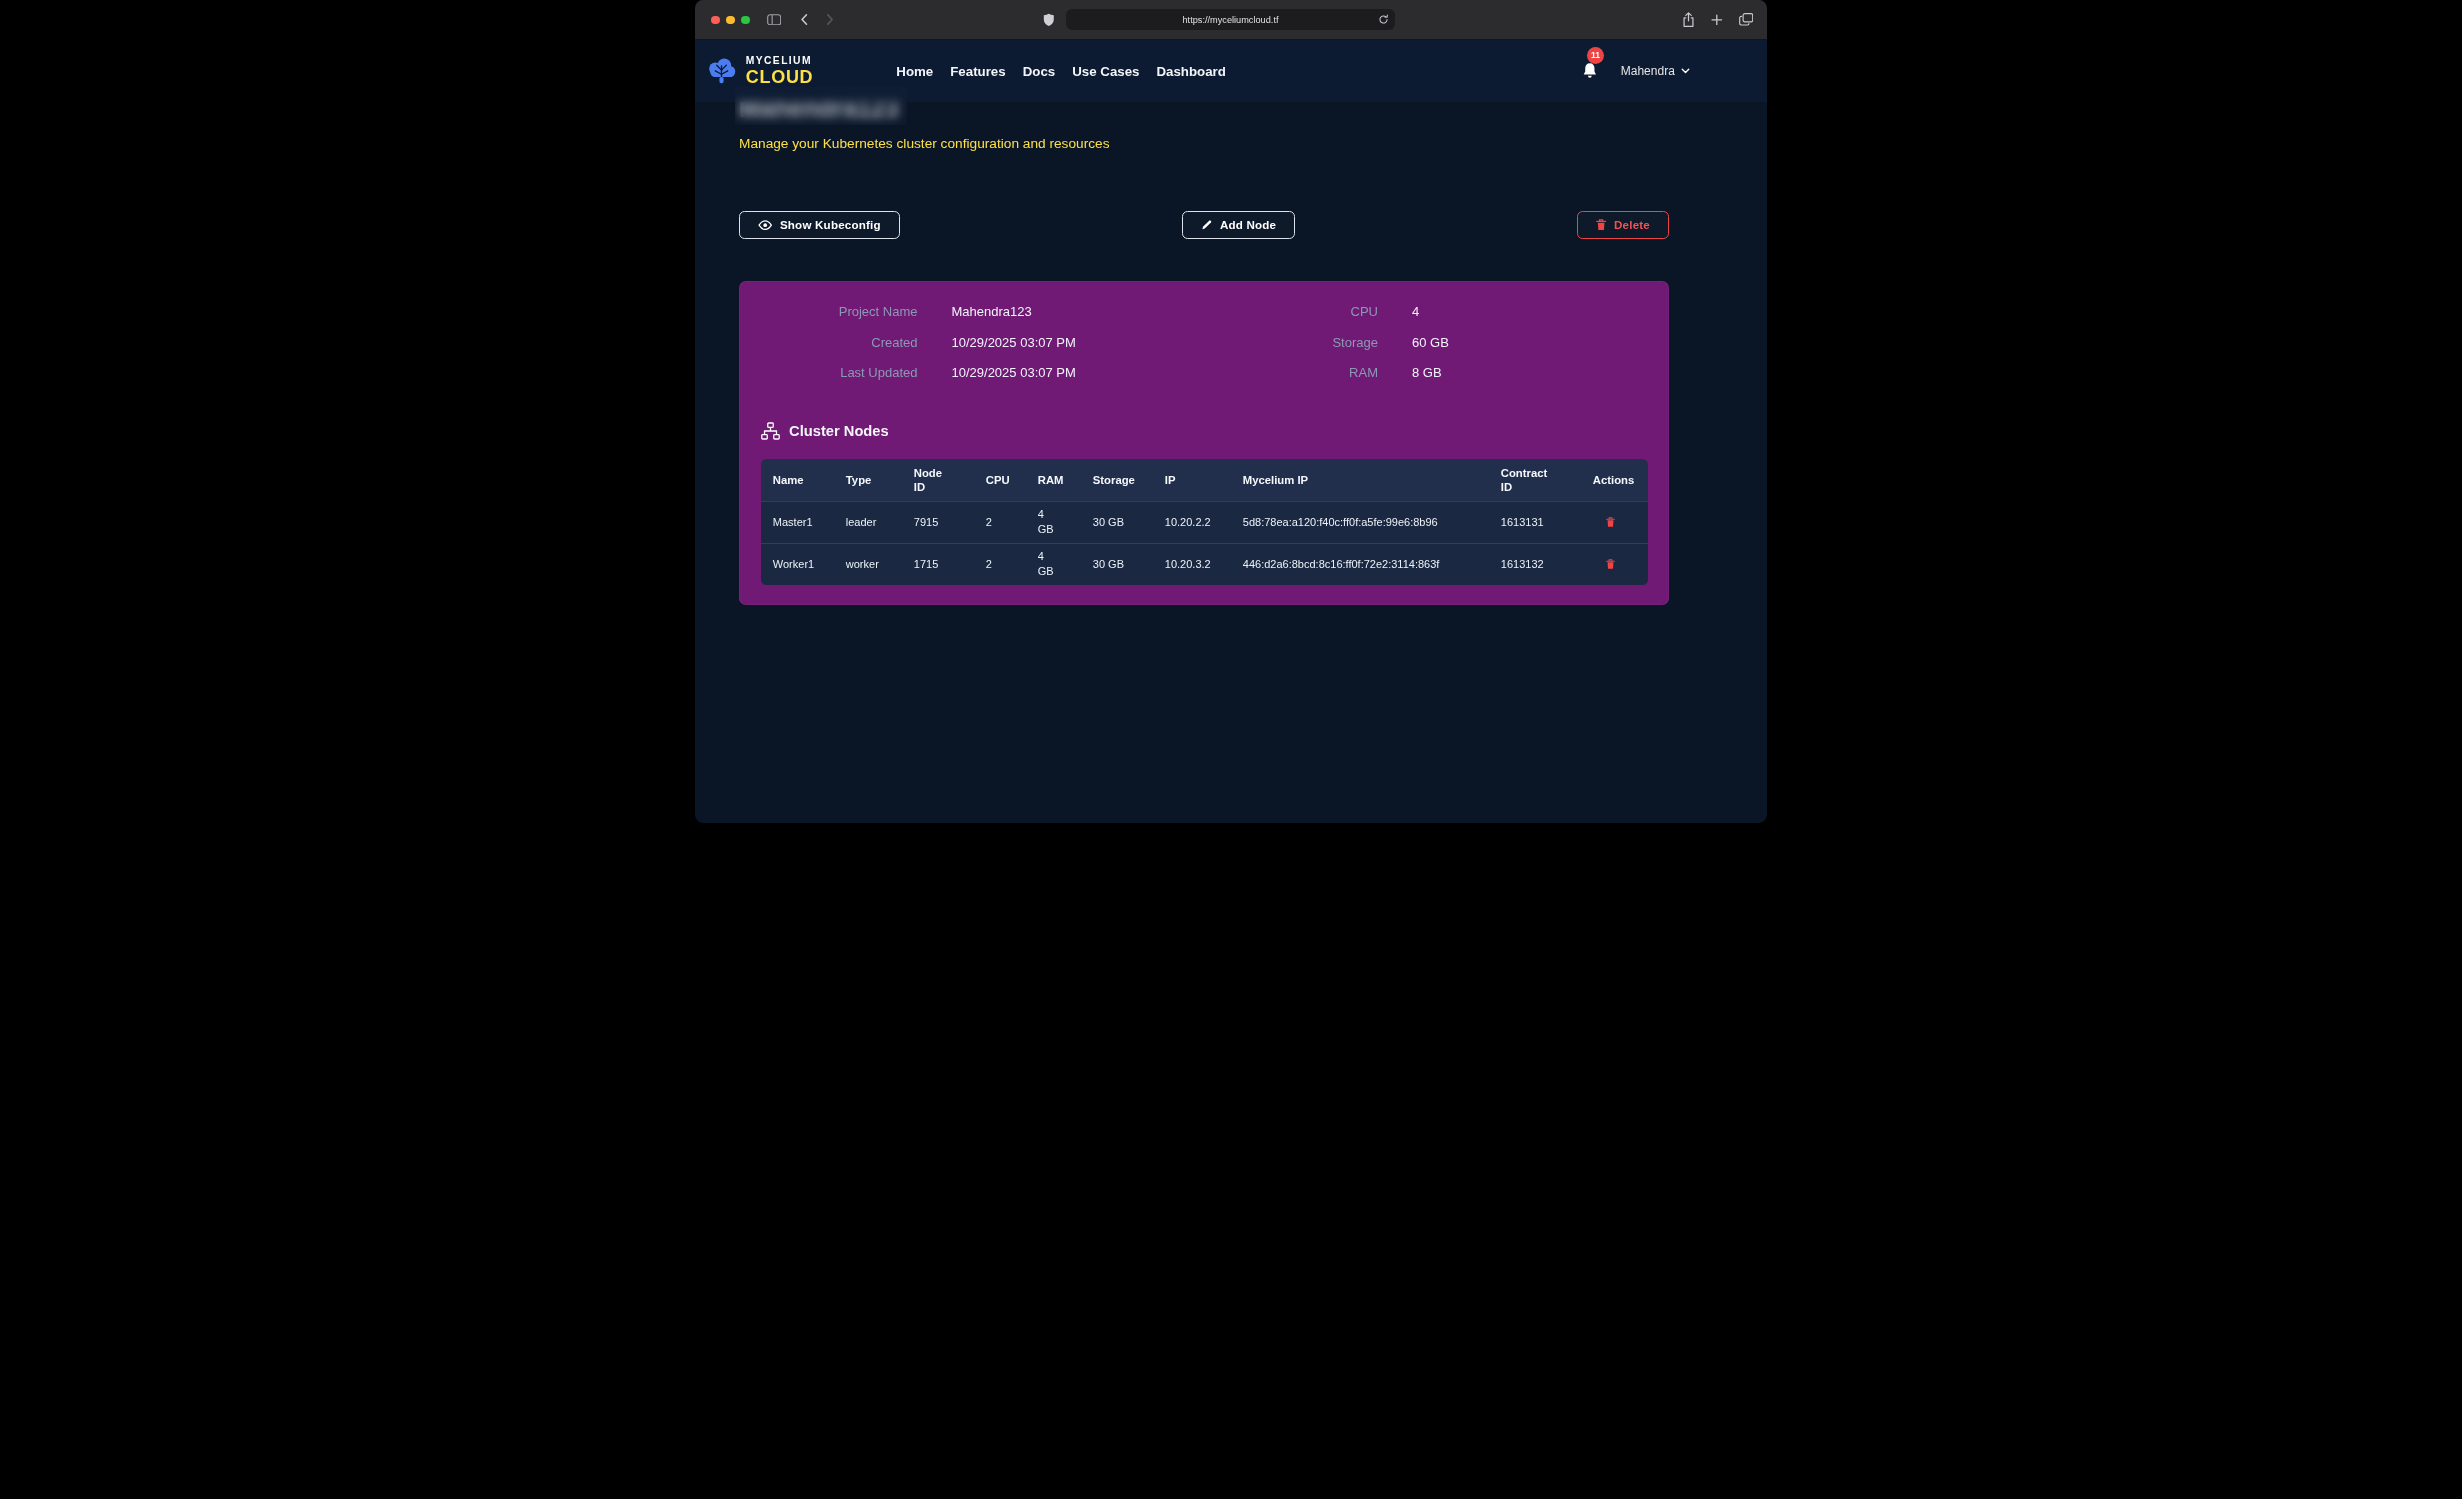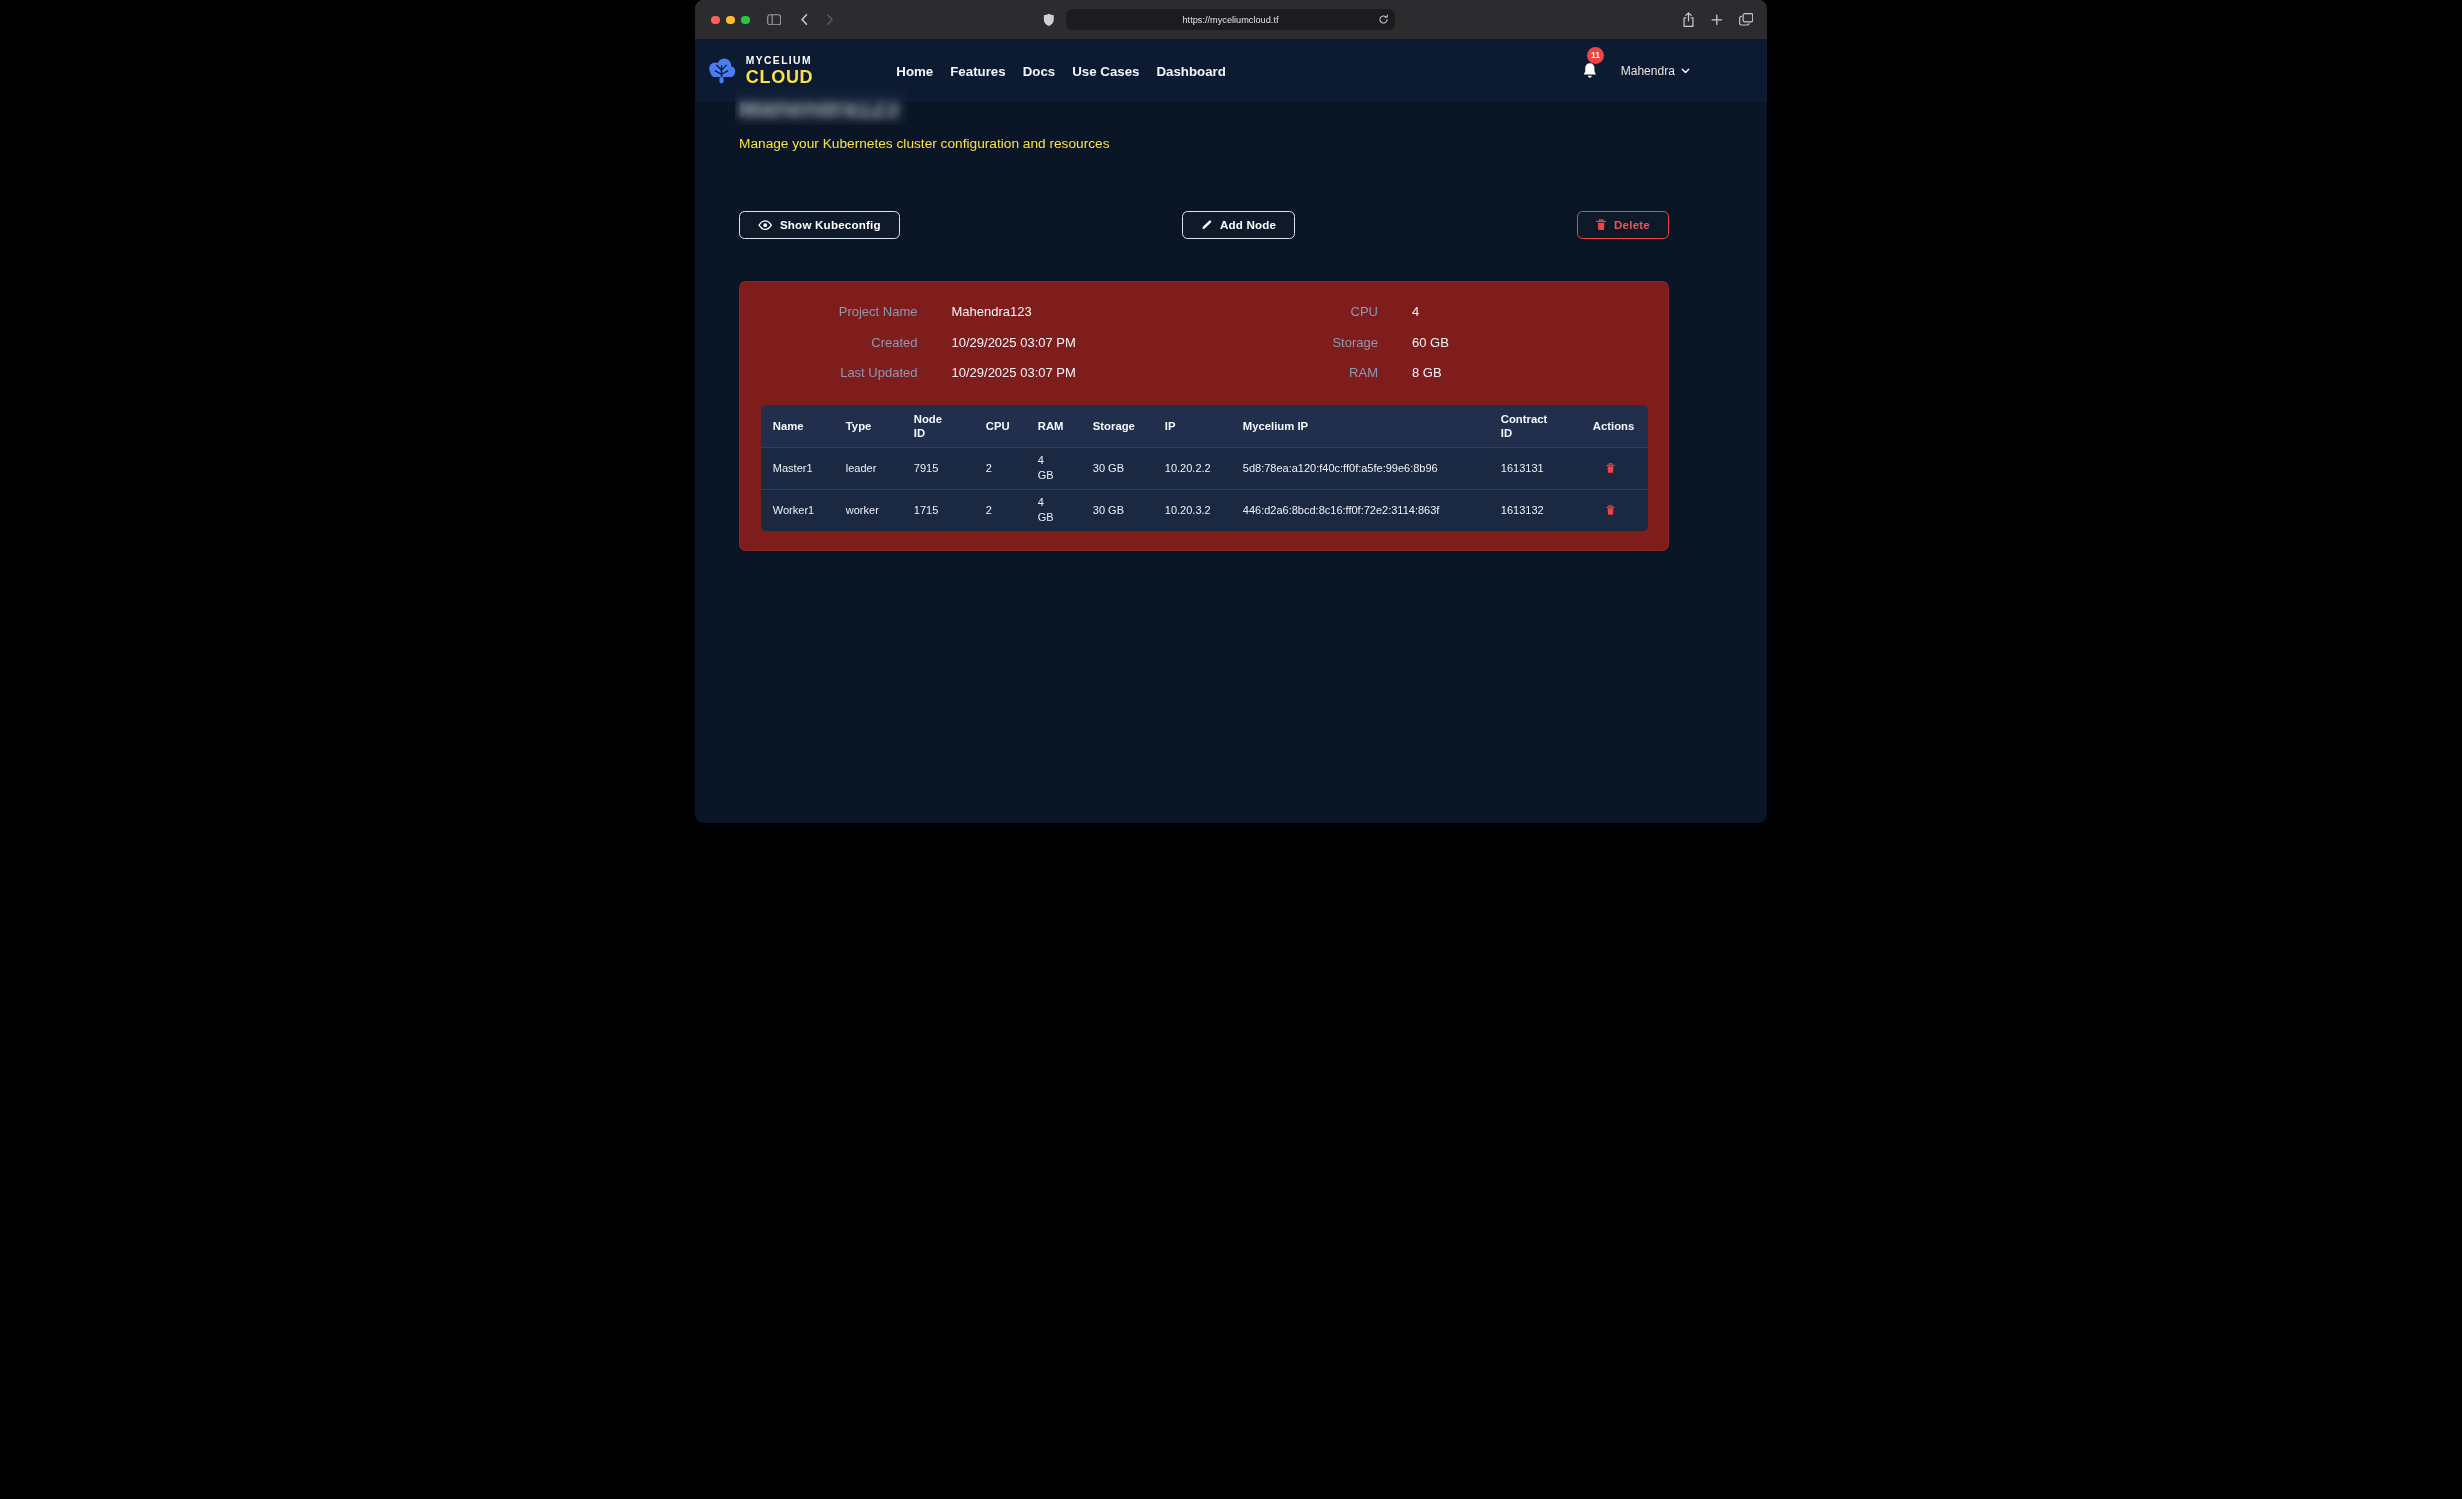--- a/index.html
+++ b/index.html
@@ -95,21 +95,21 @@
     color: #ffffff;
     font-size: 11.6px; font-weight: 600; letter-spacing: 0.2px;
     cursor: pointer;
     font-family: inherit;
   }
   .btn-danger { border-color: #ef4444; color: #f15252; }
 
   
   .card {
     margin-top: 42px;
-    background: #7f1d1d;
+    background: #701a75;
     border: 0.7px solid rgba(255,255,255,0.04);
     border-radius: 6.8px;
     padding: 22px 20.5px 19px 20.5px;
   }
   .info-grid { display: grid; grid-template-columns: 1fr 1fr; column-gap: 0; }
   .info-col { display: flex; flex-direction: column; gap: 10.3px; }
   .info-row { display: flex; align-items: baseline; height: 20.5px; }
   .info-label { color: #8b9ab3; font-size: 13px; text-align: right; }
   .info-col-left  .info-label { width: 157px; }
   .info-col-right .info-label { width: 174px; }
@@ -303,20 +303,29 @@
             <span class="info-label">Storage</span>
             <span class="info-value">60 GB</span>
           </div>
           <div class="info-row">
             <span class="info-label">RAM</span>
             <span class="info-value">8 GB</span>
           </div>
         </div>
       </div>
 
+      <div class="section-head">
+        <svg width="19" height="18" viewBox="0 0 28 26">
+          <rect x="10" y="1.2" width="8" height="6.6" rx="1.2" fill="none" stroke="#ffffff" stroke-width="1.9"></rect>
+          <rect x="1.2" y="18.2" width="8" height="6.6" rx="1.2" fill="none" stroke="#ffffff" stroke-width="1.9"></rect>
+          <rect x="18.8" y="18.2" width="8" height="6.6" rx="1.2" fill="none" stroke="#ffffff" stroke-width="1.9"></rect>
+          <path d="M14 7.8 V13 M5.2 18.2 V13 H22.8 V18.2" fill="none" stroke="#ffffff" stroke-width="1.9"></path>
+        </svg>
+        <span class="section-title">Cluster Nodes</span>
+      </div>
 
       <div class="table">
         <div class="t-head">
           <div class="t-cell">Name</div>
           <div class="t-cell">Type</div>
           <div class="t-cell hdr-narrow">Node ID</div>
           <div class="t-cell">CPU</div>
           <div class="t-cell">RAM</div>
           <div class="t-cell">Storage</div>
           <div class="t-cell">IP</div>

